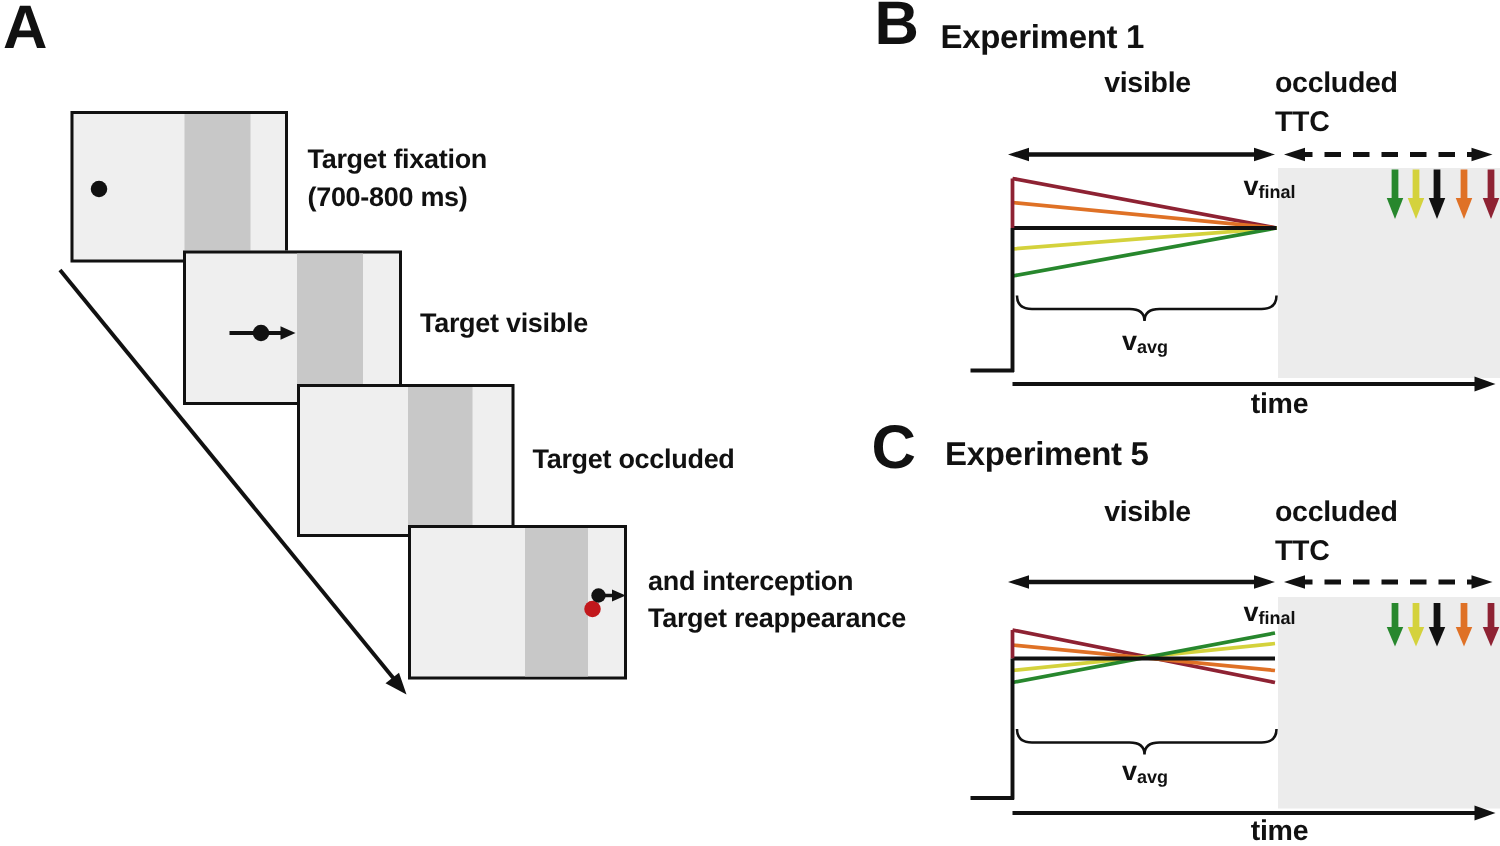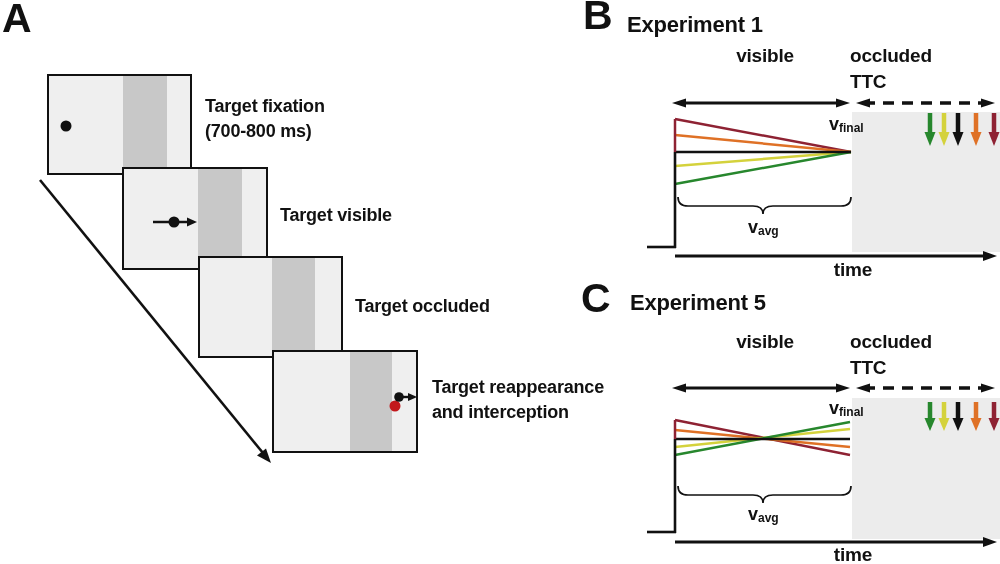--- a/index.html
+++ b/index.html
@@ -70,22 +70,22 @@
     <div>Target fixation</div>
     <div>(700-800 ms)</div>
   </div>
   <div class="abs caption" style="left:280px;top:203px;">
     <div>Target visible</div>
   </div>
   <div class="abs caption" style="left:355px;top:294px;">
     <div>Target occluded</div>
   </div>
   <div class="abs caption" style="left:432px;top:375px;">
+    <div>and interception</div>
     <div>Target reappearance</div>
-    <div>and interception</div>
   </div>
 
   <div class="abs panel-letter" style="left:583px;top:-5px;">B</div>
   <div class="abs exp-title" style="left:627px;top:12px;">Experiment 1</div>
 
   <div class="abs lbl center" style="left:676px;top:43px;width:178px;">visible</div>
   <div class="abs lbl right" style="left:850px;top:43px;width:126px;">occluded</div>
   <div class="abs lbl right" style="left:850px;top:69px;width:126px;">TTC</div>
 
   <svg class="abs" style="left:630px;top:95px;" width="370" height="185">

